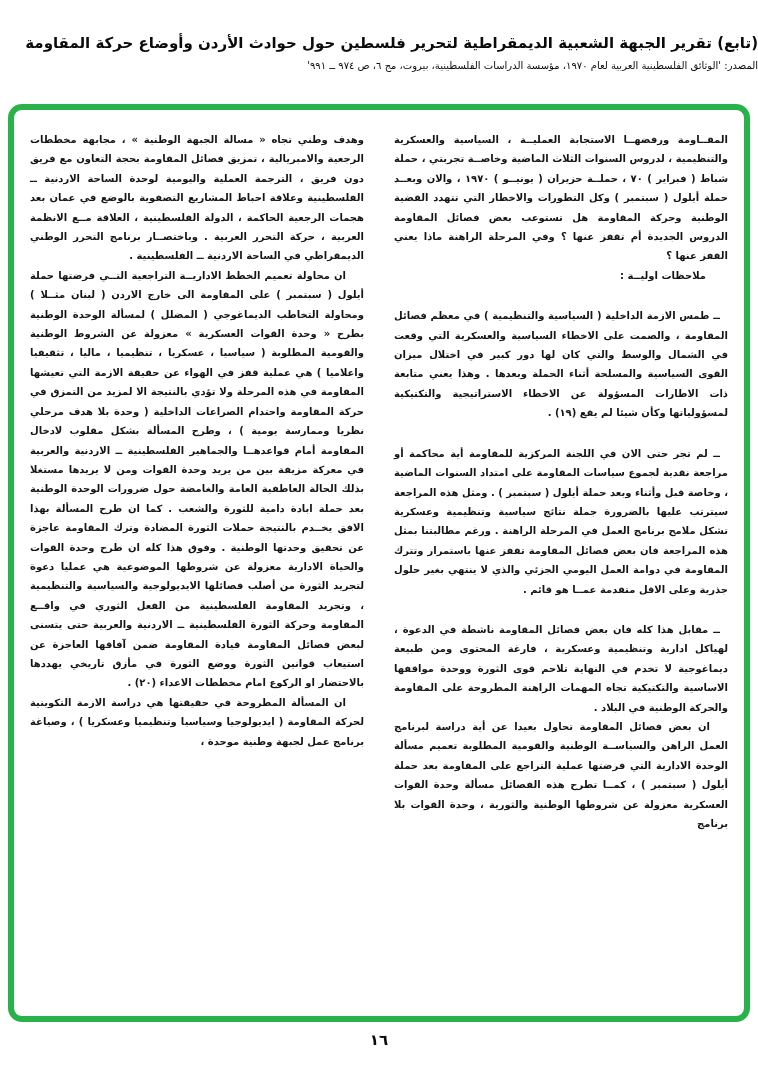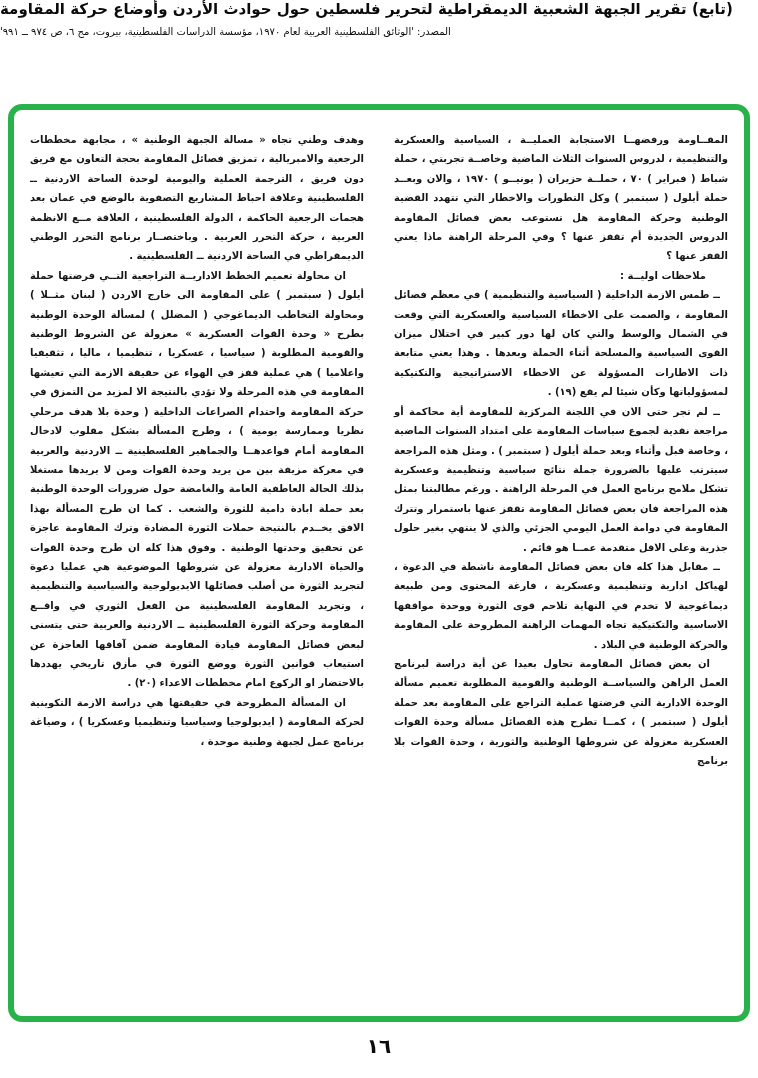--- a/index.html
+++ b/index.html
@@ -5,21 +5,21 @@
   html, body { margin: 0; padding: 0; background: #ffffff; }
   .page {
     position: relative;
     width: 758px;
     height: 1078px;
     background: #ffffff;
     font-family: "DejaVu Sans", sans-serif;
     color: #111111;
     overflow: hidden;
   }
-  .header { text-align: left; direction: rtl; }
+  .header { text-align: right; padding-top: 34px; direction: rtl; }
   .header-title {
     font-size: 15px;
     font-weight: bold;
     letter-spacing: 0;
     color: #0b0b0b;
   }
   .header-source {
     font-size: 10px;
     font-weight: normal;
     margin-top: 8px;
@@ -48,29 +48,29 @@
     flex: 1 1 0;
     direction: rtl;
     text-align: justify;
     font-size: 10px;
     font-weight: bold;
     line-height: 19.4px;
     color: #151515;
   }
   .col p { margin: 0 0 0 0; text-indent: 18px; }
   .col p.cont { text-indent: 0; }      
-  .col p.bullet { text-indent: 8px; }  
+  .col p.bullet { text-indent: 8px; margin-top: 21px; }  
   .col p.subheading { text-indent: 22px; margin-top: 0; }
   .page-number {
     position: absolute;
-    bottom: 20px;
+    bottom: 29px;
     left: 0;
     width: 100%;
     text-align: center;
-    font-size: 20px;
+    font-size: 15px;
     font-weight: bold;
     color: #0b0b0b;
   }
 </style>
 </head>
 <body>
 
 <div class="page">
 
   <div class="header">

